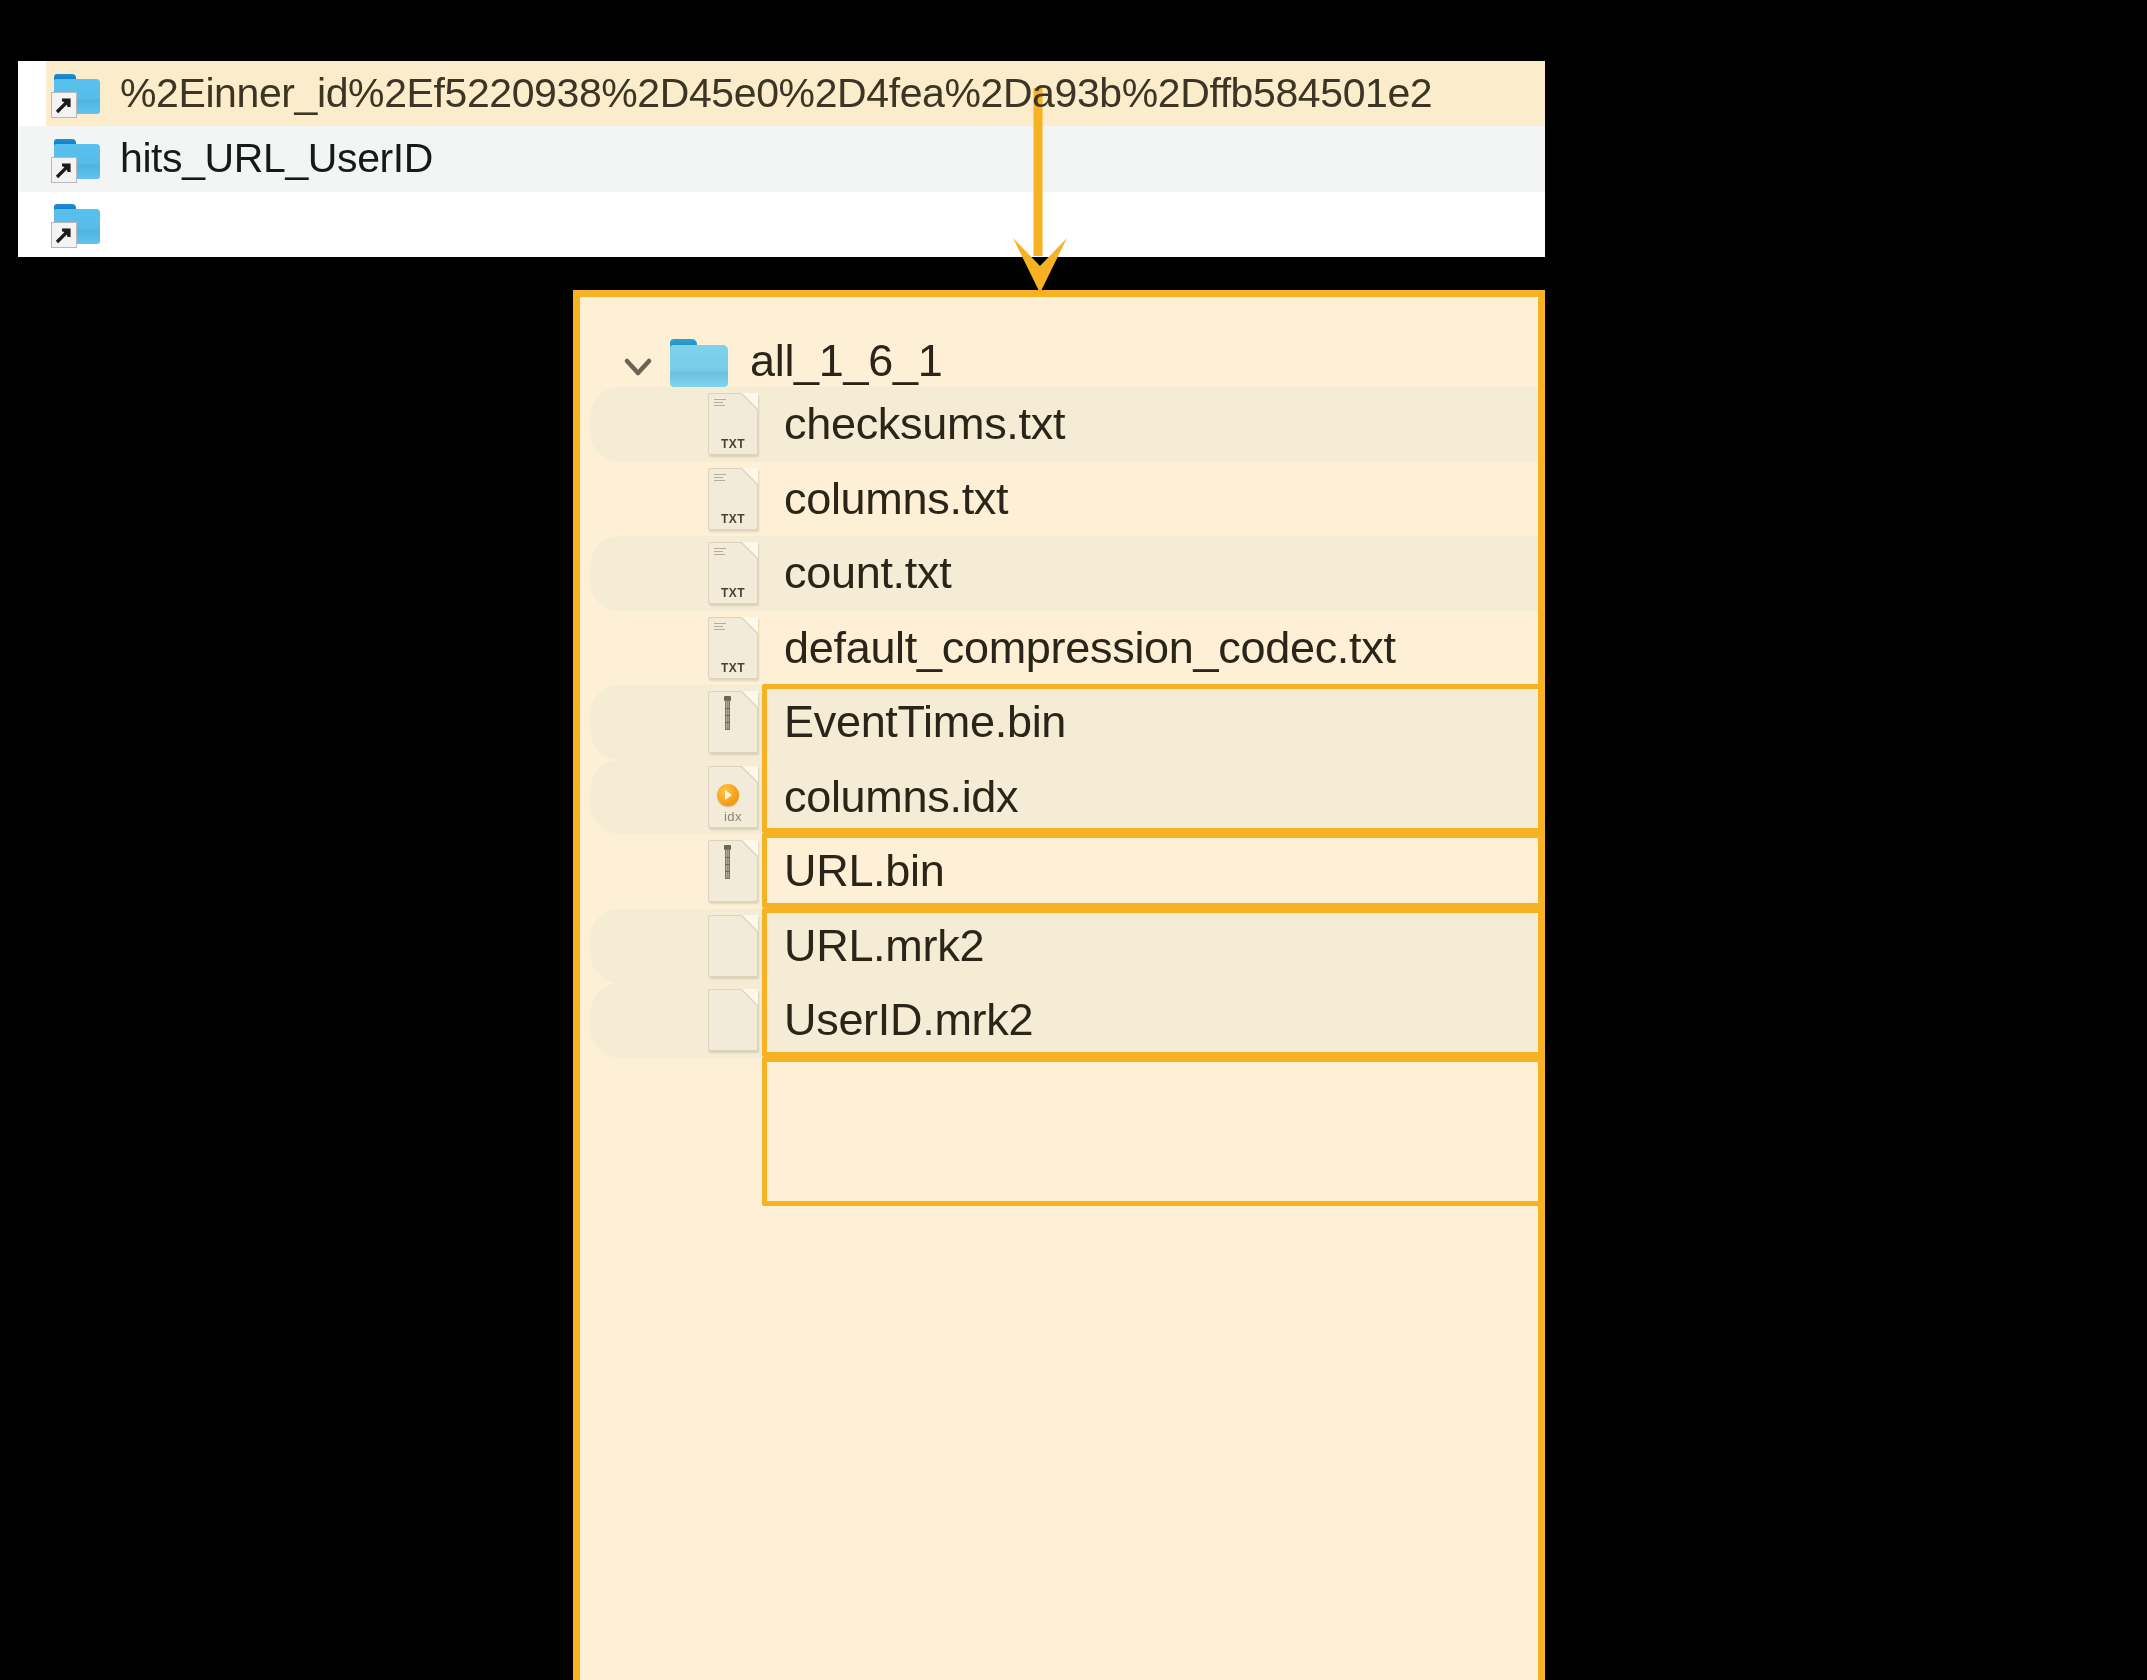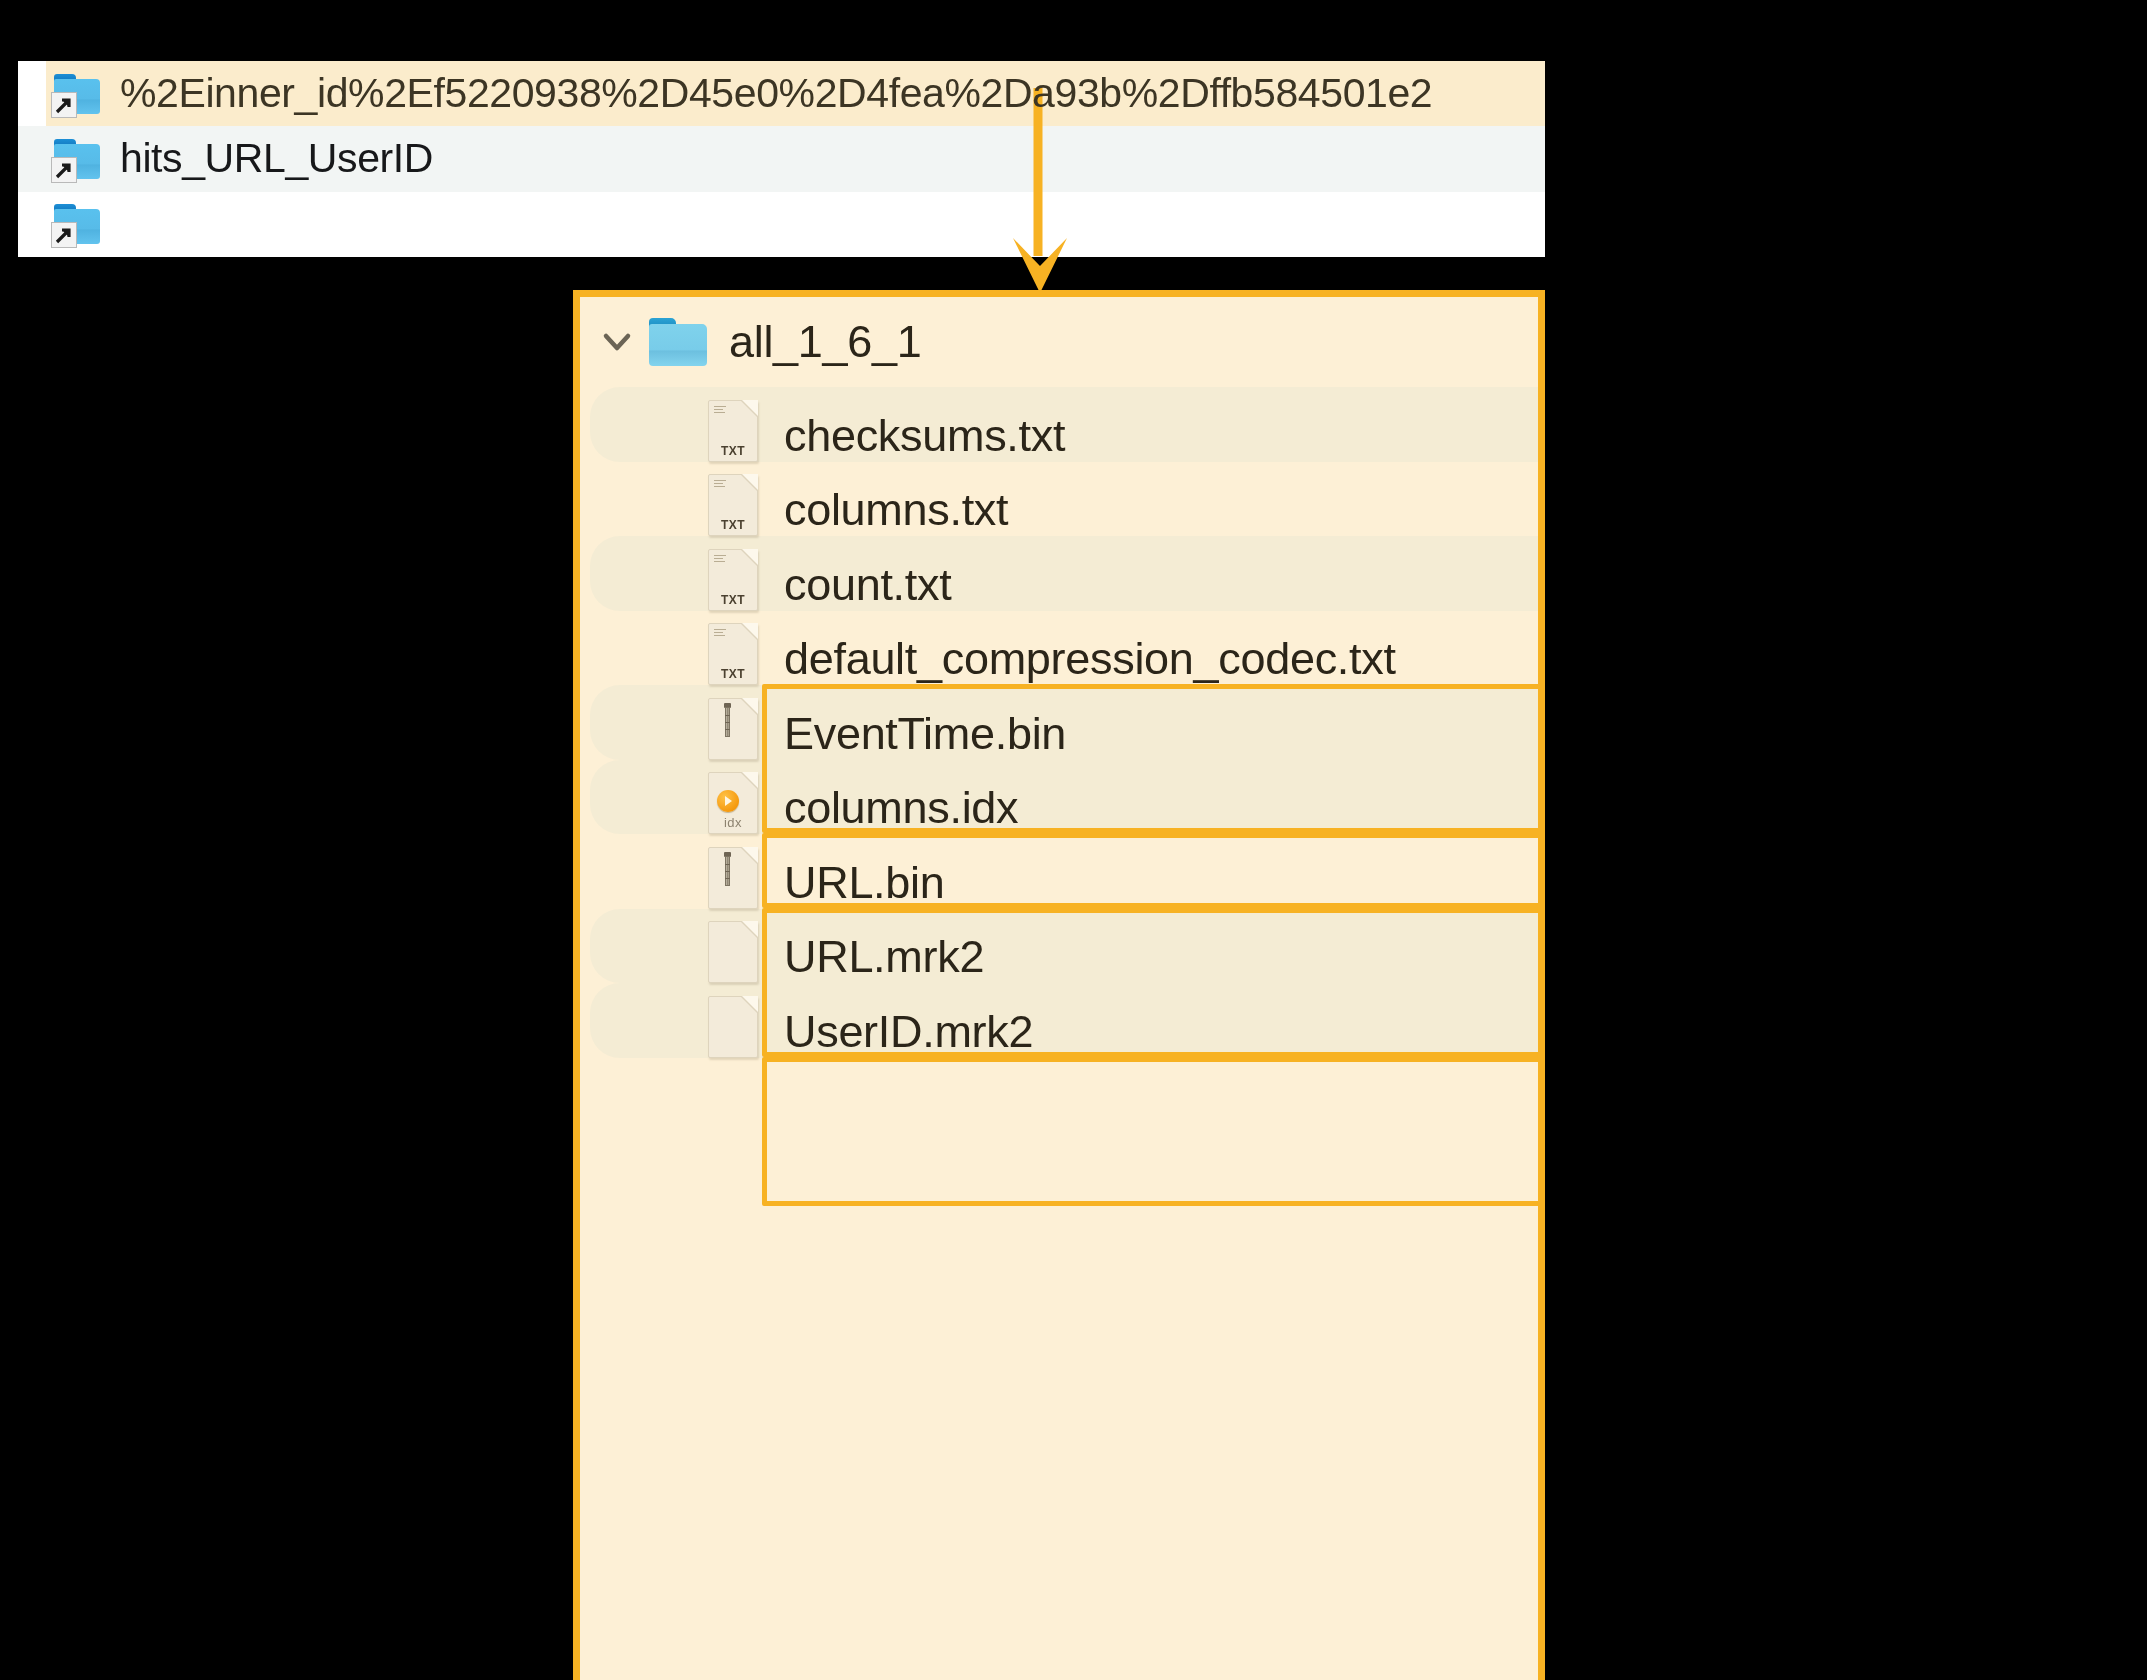--- a/index.html
+++ b/index.html
@@ -114,22 +114,22 @@
     background: #fdf0d6;
     border: 7px solid #f7b223;
     border-bottom: none;
     box-sizing: border-box;
     overflow: hidden;
   }
   .tree-head {
     position: relative;
     height: 90px;
     display: flex;
-    align-items: center;
-    padding-left: 17px;
+    align-items: flex-end;
+    padding-left: 38px;
     background: #fdf0d6;
   }
   .chev {
     width: 40px; height: 40px;
     flex: 0 0 auto;
     display: flex; align-items: center; justify-content: center;
   }
   .head-folder {
     position: relative;
     width: 58px; height: 48px;
@@ -152,21 +152,21 @@
     font-size: 45px;
     color: #2b2519;
     margin-left: 22px;
     letter-spacing: -0.3px;
   }
 
   .tree-row {
     position: relative;
     height: 74.5px;
     display: flex;
-    align-items: flex-end;
+    align-items: center;
   }
   .tree-row.zebra::before {
     content: "";
     position: absolute;
     left: 10px; right: -10px; top: 0; bottom: 0;
     background: #f4ecd4;
     border-radius: 30px 0 0 30px;
   }
   .row-icon {
     position: relative;

